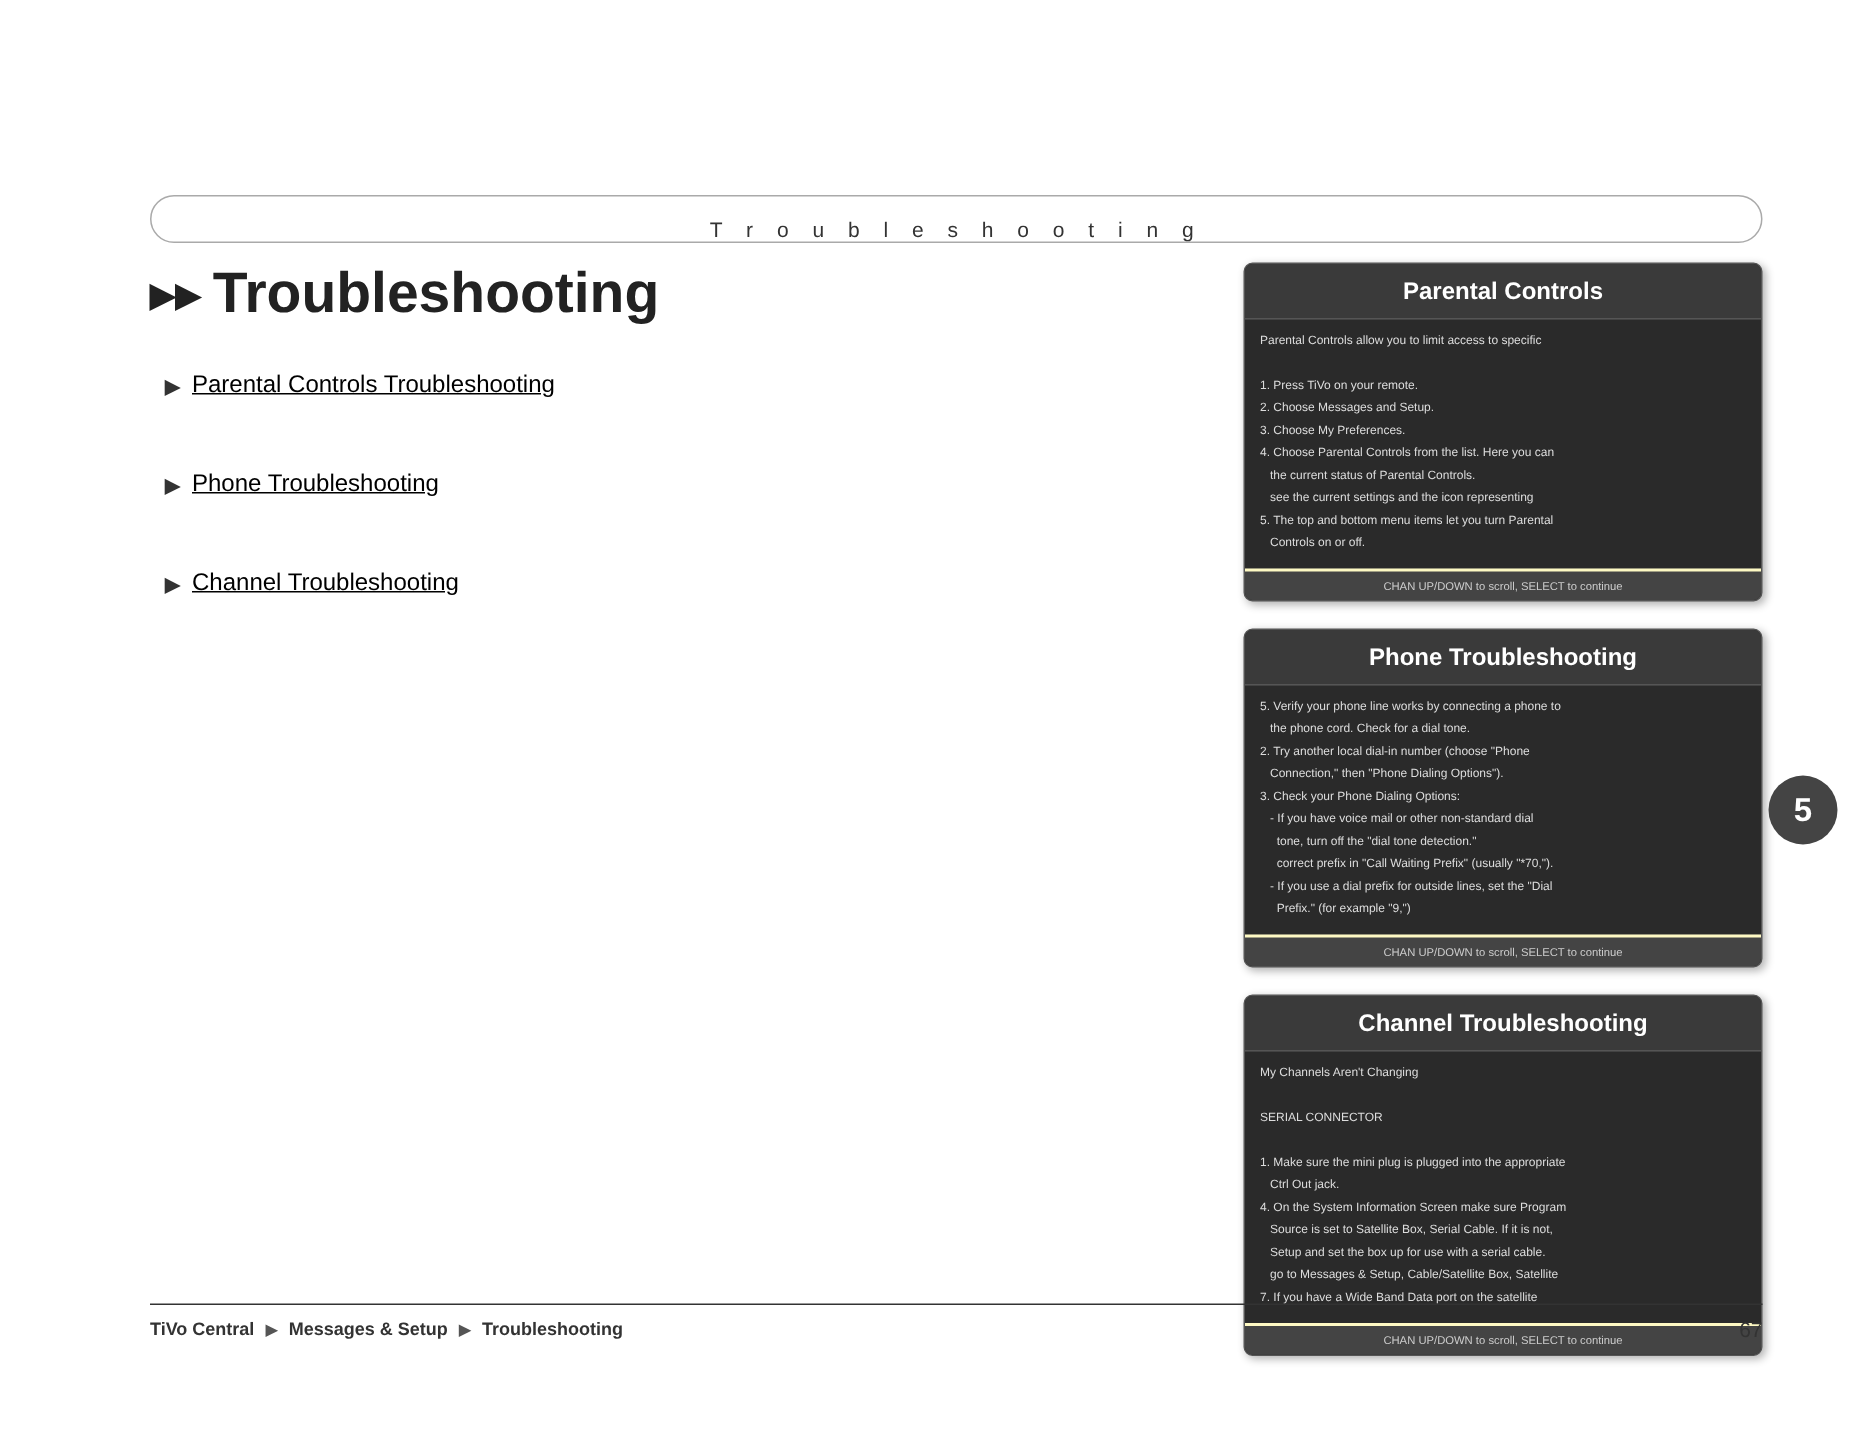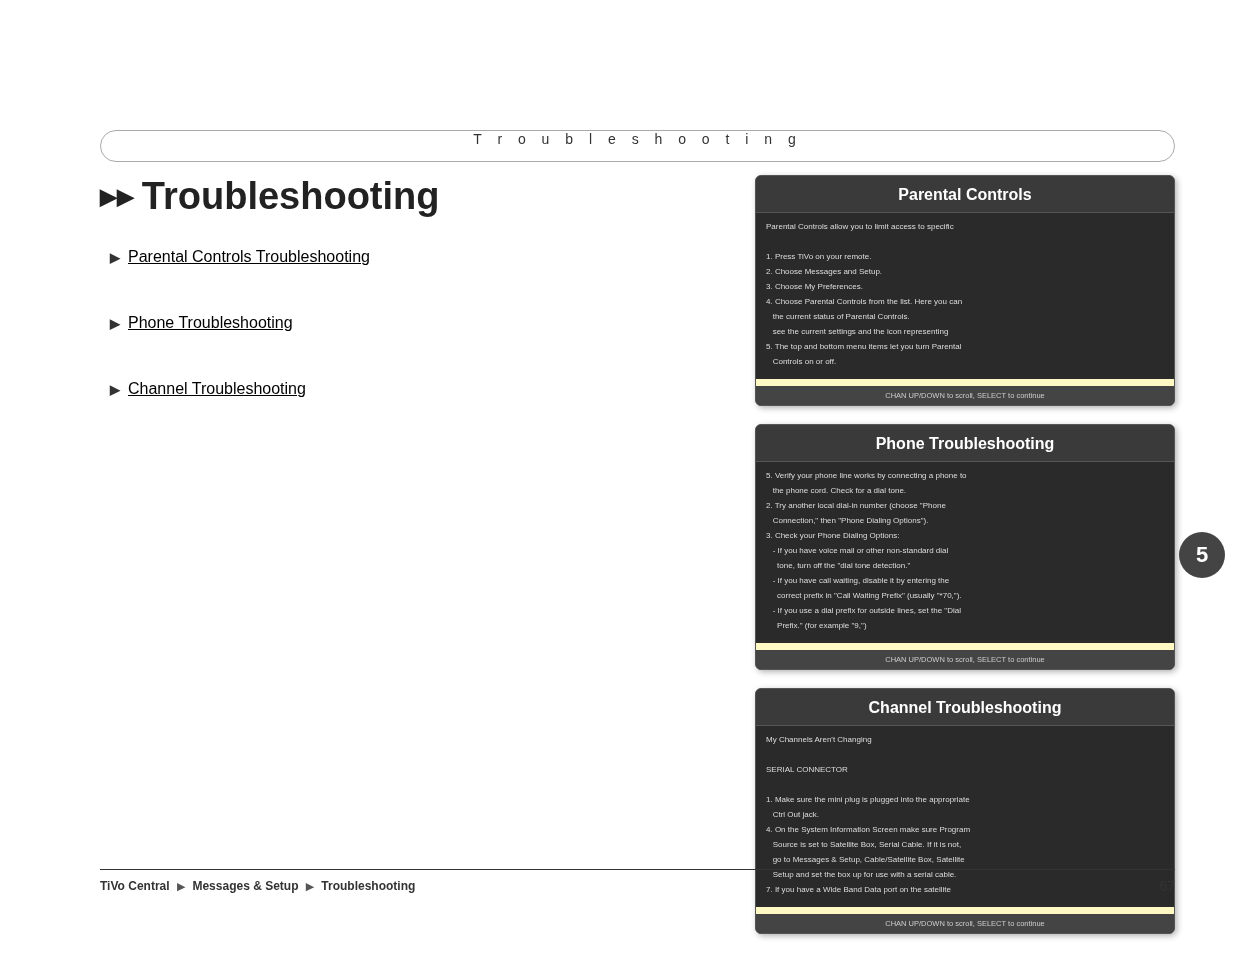--- a/index.html
+++ b/index.html
@@ -15,21 +15,21 @@
     
     .header-bar {
       position: absolute;
       top: 130px;
       left: 100px;
       right: 60px;
       height: 32px;
       border: 1.5px solid #aaa;
       border-radius: 16px;
       display: flex;
-      align-items: flex-start;
+      align-items: flex-end;
       justify-content: center;
     }
     .header-title {
       font-size: 14px;
       letter-spacing: 6px;
       color: #333;
       font-weight: normal;
     }
 
     
@@ -86,21 +86,21 @@
       color: #000;
       text-decoration: underline;
       cursor: pointer;
     }
 
     
     .right-col {
       position: absolute;
       top: 0;
       right: 0;
-      width: 420px;
+      width: 346px;
       display: flex;
       flex-direction: column;
       gap: 18px;
     }
 
     
     .screenshot-card {
       background: #2a2a2a;
       border-radius: 6px;
       overflow: hidden;
@@ -125,21 +125,21 @@
     }
     .card-body p {
       margin-bottom: 3px;
     }
     .card-footer {
       background: #444;
       color: #ccc;
       font-size: 7.5px;
       text-align: center;
       padding: 5px;
-      border-top: 7px solid #fef9c3;
+      border-top: 2px solid #fef9c3;
     }
 
     
     .chapter-badge {
       position: absolute;
       right: -50px;
       top: 50%;
       transform: translateY(-50%);
       width: 46px;
       height: 46px;
@@ -241,43 +241,42 @@
     <div class="screenshot-card">
       <div class="card-title">Phone Troubleshooting</div>
       <div class="card-body">
         <p>5. Verify your phone line works by connecting a phone to</p>
         <p>&nbsp;&nbsp;&nbsp;the phone cord. Check for a dial tone.</p>
         <p>2. Try another local dial-in number (choose "Phone</p>
         <p>&nbsp;&nbsp;&nbsp;Connection," then "Phone Dialing Options").</p>
         <p>3. Check your Phone Dialing Options:</p>
         <p>&nbsp;&nbsp;&nbsp;- If you have voice mail or other non-standard dial</p>
         <p>&nbsp;&nbsp;&nbsp;&nbsp;&nbsp;tone, turn off the "dial tone detection."</p>
-        <p>&nbsp;&nbsp;&nbsp;- If you have call waiting, disable it by entering the</p>
         <p>&nbsp;&nbsp;&nbsp;&nbsp;&nbsp;correct prefix in "Call Waiting Prefix" (usually "*70,").</p>
         <p>&nbsp;&nbsp;&nbsp;- If you use a dial prefix for outside lines, set the "Dial</p>
         <p>&nbsp;&nbsp;&nbsp;&nbsp;&nbsp;Prefix." (for example "9,")</p>
       </div>
       <div class="card-footer">
         <span>CHAN UP/DOWN to scroll, SELECT to continue</span>
       </div>
     </div>
 
     <div class="screenshot-card">
       <div class="card-title">Channel Troubleshooting</div>
       <div class="card-body">
         <p>My Channels Aren't Changing</p>
         <p>&nbsp;</p>
         <p>SERIAL CONNECTOR</p>
         <p>&nbsp;</p>
         <p>1. Make sure the mini plug is plugged into the appropriate</p>
         <p>&nbsp;&nbsp;&nbsp;Ctrl Out jack.</p>
         <p>4. On the System Information Screen make sure Program</p>
         <p>&nbsp;&nbsp;&nbsp;Source is set to Satellite Box, Serial Cable. If it is not,</p>
+        <p>&nbsp;&nbsp;&nbsp;Setup and set the box up for use with a serial cable.</p>
         <p>&nbsp;&nbsp;&nbsp;go to Messages &amp; Setup, Cable/Satellite Box, Satellite</p>
-        <p>&nbsp;&nbsp;&nbsp;Setup and set the box up for use with a serial cable.</p>
         <p>7. If you have a Wide Band Data port on the satellite</p>
       </div>
       <div class="card-footer">
         <span>CHAN UP/DOWN to scroll, SELECT to continue</span>
       </div>
     </div>
 
     <div class="chapter-badge">
       <span>5</span>
     </div>

